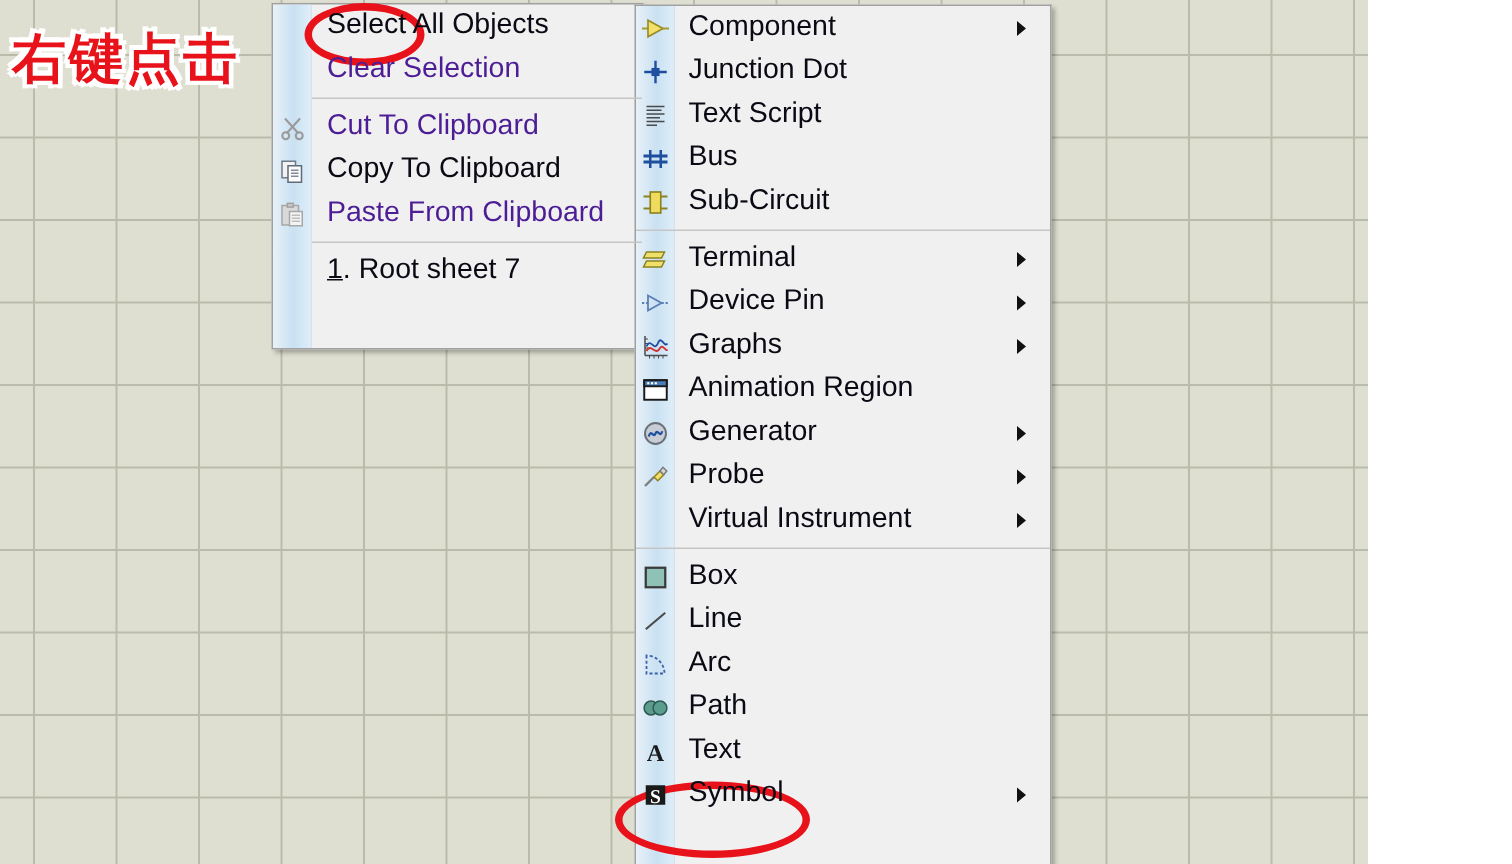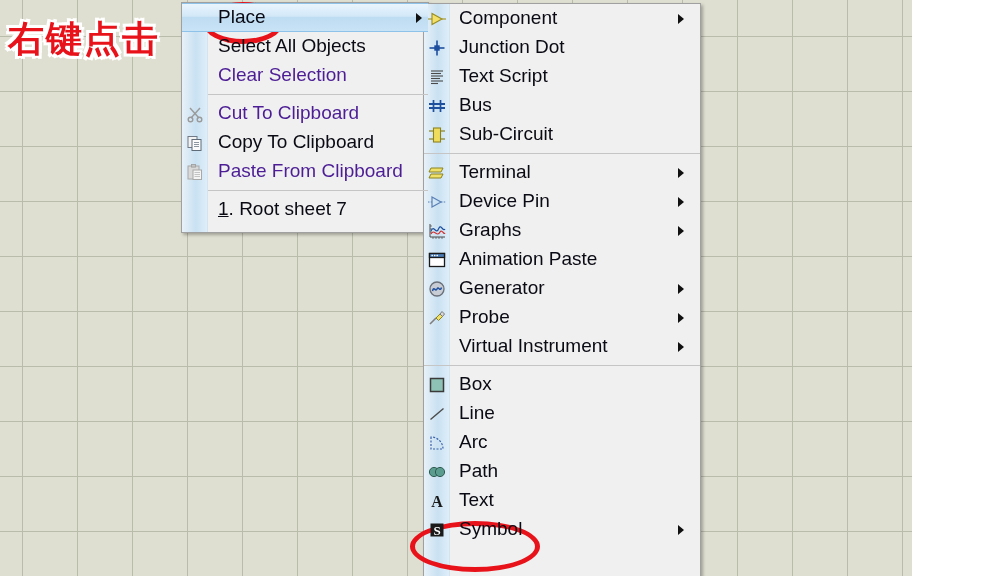--- a/index.html
+++ b/index.html
@@ -180,25 +180,20 @@
 <div id="stage">
 
   <div class="grid-canvas"></div>
 
   <div class="annotation-text">右键点击</div>
 
   <div class="menu menu-1">
     <div class="gutter"></div>
     <div class="items">
 
-      <div class="mi highlight full">
-        <span class="ico"></span>
-        <span class="lbl">Place</span>
-        <span class="arrow"></span>
-      </div>
 
       <div class="mi">
         <span class="ico"></span>
         <span class="lbl">Select All Objects</span>
       </div>
 
       <div class="mi disabled">
         <span class="ico"></span>
         <span class="lbl">Clear Selection</span>
       </div>
@@ -382,21 +377,21 @@
           <svg width="20" height="18" viewBox="0 0 20 18">
             <rect x="2.5" y="2.5" width="15" height="13" fill="#ffffff" stroke="#1a1a1a" stroke-width="1.3"></rect>
             <rect x="2.5" y="2.5" width="15" height="4" fill="#4b7db8" stroke="#1a1a1a" stroke-width="1.3"></rect>
             <g fill="#ffffff">
               <rect x="4.5" y="3.8" width="1.4" height="1.4"></rect>
               <rect x="7" y="3.8" width="1.4" height="1.4"></rect>
               <rect x="9.5" y="3.8" width="1.4" height="1.4"></rect>
             </g>
           </svg>
         </span>
-        <span class="lbl">Animation Paste</span>
+        <span class="lbl">Animation Region</span>
       </div>
 
       <div class="mi">
         <span class="ico">
           <svg width="20" height="18" viewBox="0 0 20 18">
             <circle cx="10" cy="9" r="7" fill="#c8ccd4" stroke="#6a6f78" stroke-width="1.3"></circle>
             <path d="M5.5,11 C7,5.5 8.5,12.5 10,9 C11.5,5.5 13,12.5 14.5,7.5" fill="none" stroke="#1d4f9e" stroke-width="1.5"></path>
           </svg>
         </span>
         <span class="lbl">Generator</span>

